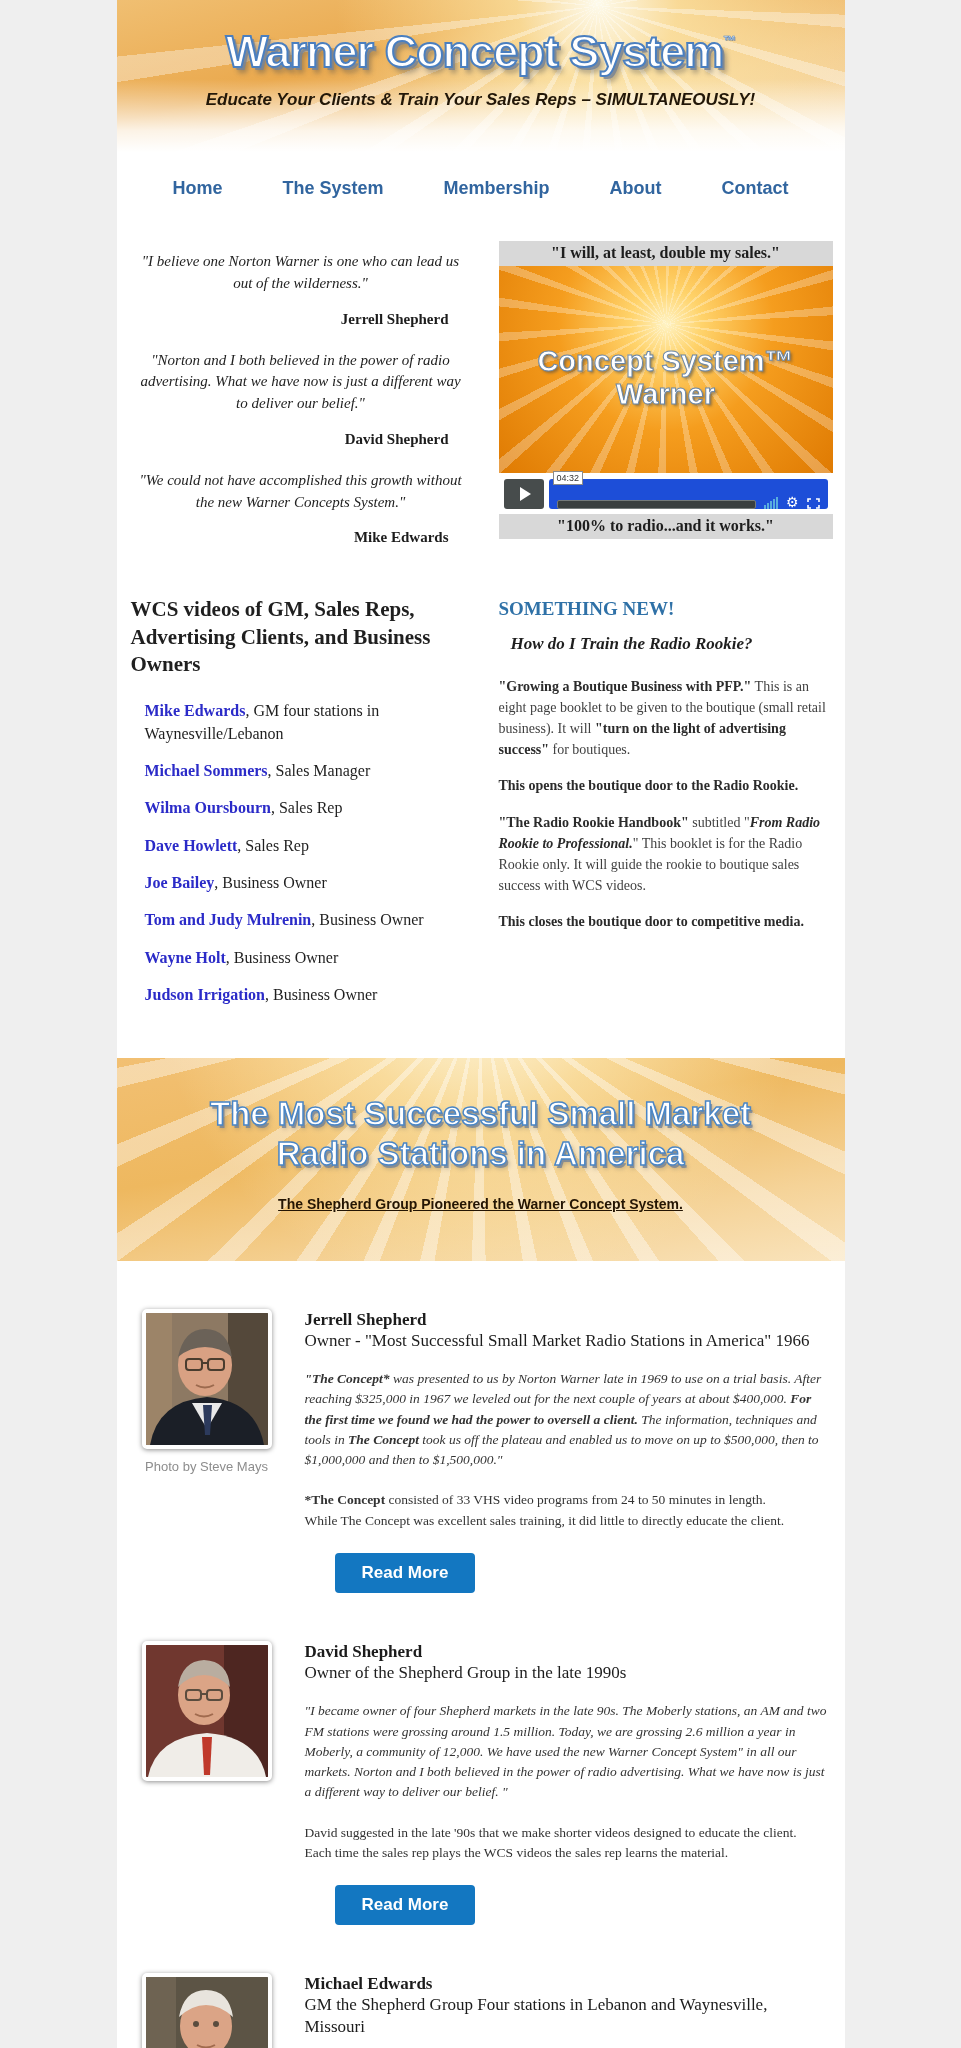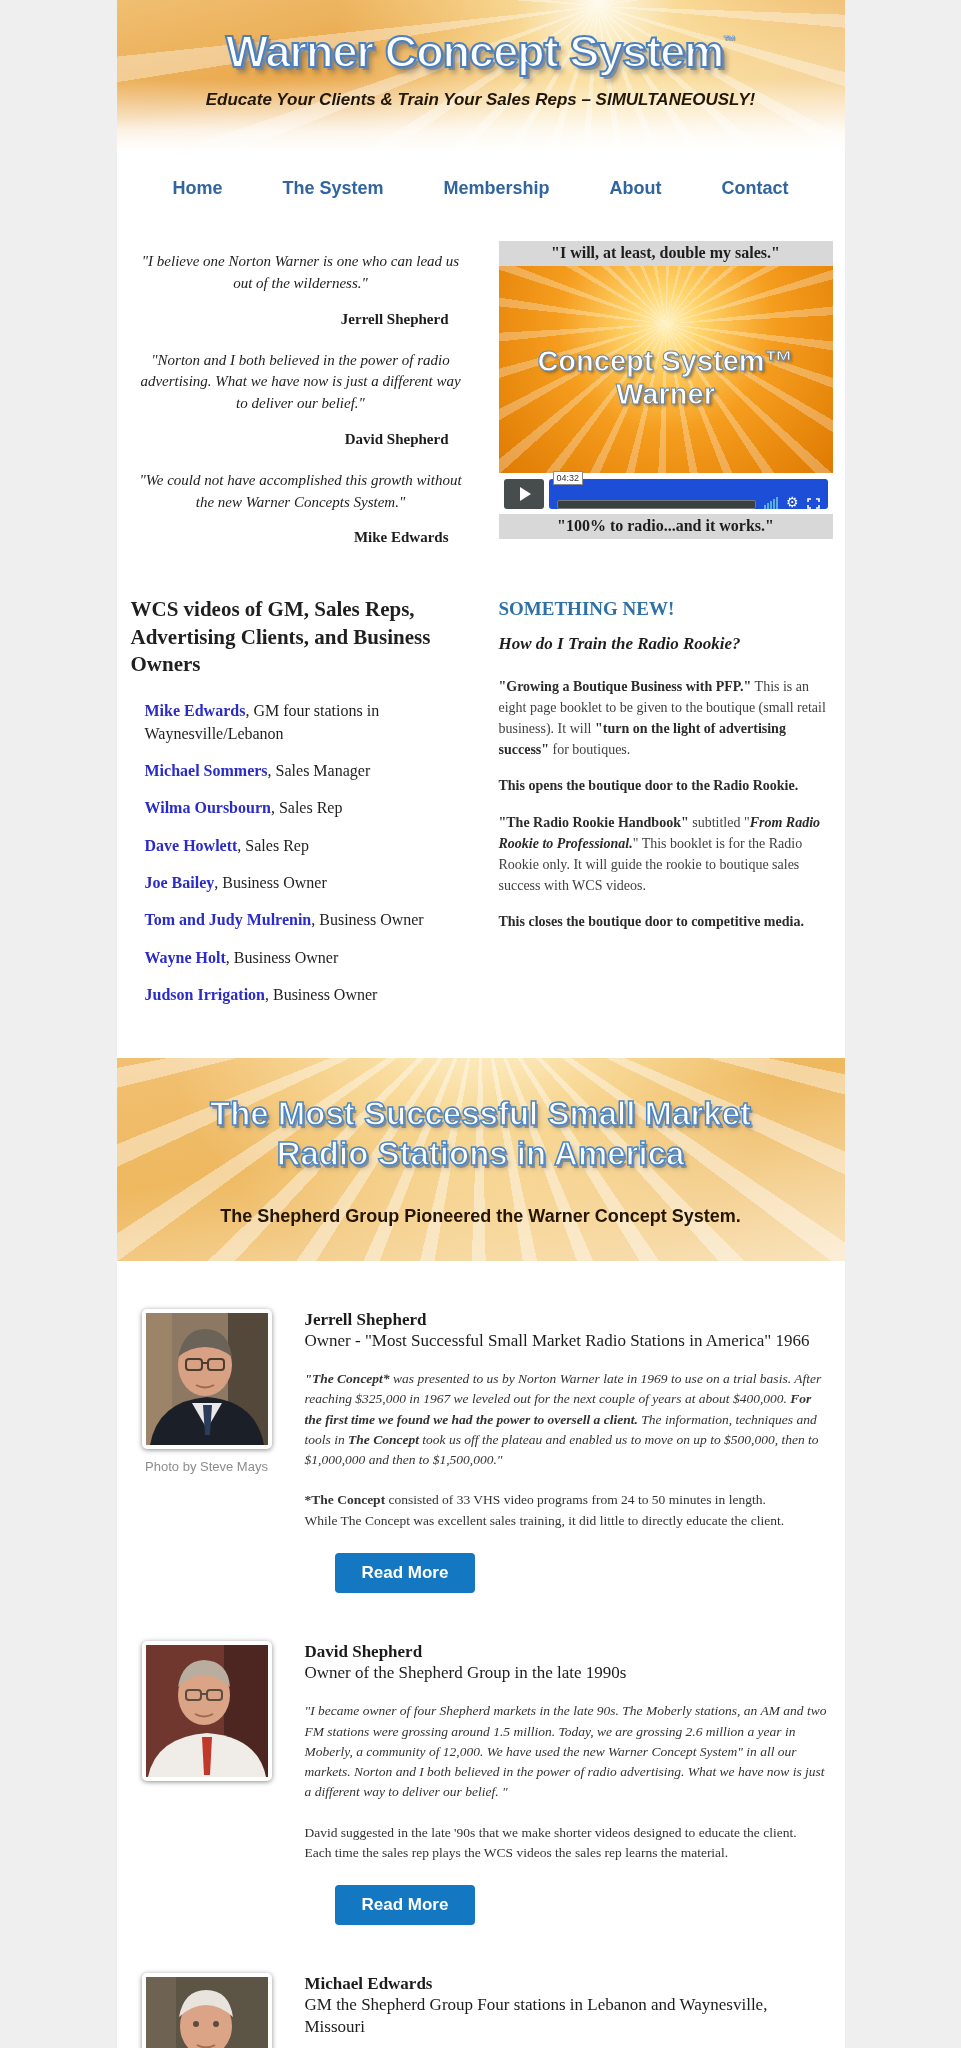--- a/index.html
+++ b/index.html
@@ -223,21 +223,21 @@
     font-size: 19px;
     color: #2f71a7;
     margin: 2px 0 14px 0;
   }
   .sn-sub {
     font-family: "Liberation Serif", serif;
     font-weight: bold;
     font-style: italic;
     font-size: 17px;
     color: #1f1f1f;
-    margin: 0 0 22px 0;
+    margin: 0 0 22px 12px;
   }
   .sn-p {
     font-family: "Liberation Serif", serif;
     font-size: 14px;
     line-height: 1.5;
     color: #3f3f3f;
     margin: 0 0 18px 0;
   }
   .sn-p .b  { font-weight: bold; color: #2b2b2b; }
   .sn-p .bi { font-weight: bold; font-style: italic; color: #2b2b2b; }
@@ -266,24 +266,25 @@
   }
   .banner-title {
     font-size: 33px;
     font-weight: bold;
     line-height: 1.22;
     color: #ffffff;
     -webkit-text-stroke: 1.5px #4a86c6;
     text-shadow: 2px 3px 0 rgba(115,130,150,0.8), 3px 4px 4px rgba(90,90,90,0.35);
   }
   .banner-sub {
-    margin-top: 32px;
-    font-size: 18px;
+    margin-top: 22px;
+    font-size: 14px;
     font-weight: bold;
     color: #241503;
+    text-decoration: underline;
   }
 
   
   .profile { display: flex; gap: 22px; padding: 0 14px; margin-top: 48px; }
   .photo-col { width: 152px; flex-shrink: 0; text-align: center; }
   .photo-frame {
     width: 130px; height: 140px;
     margin: 0 auto;
     border: 4px solid #ffffff;
     border-radius: 5px;

